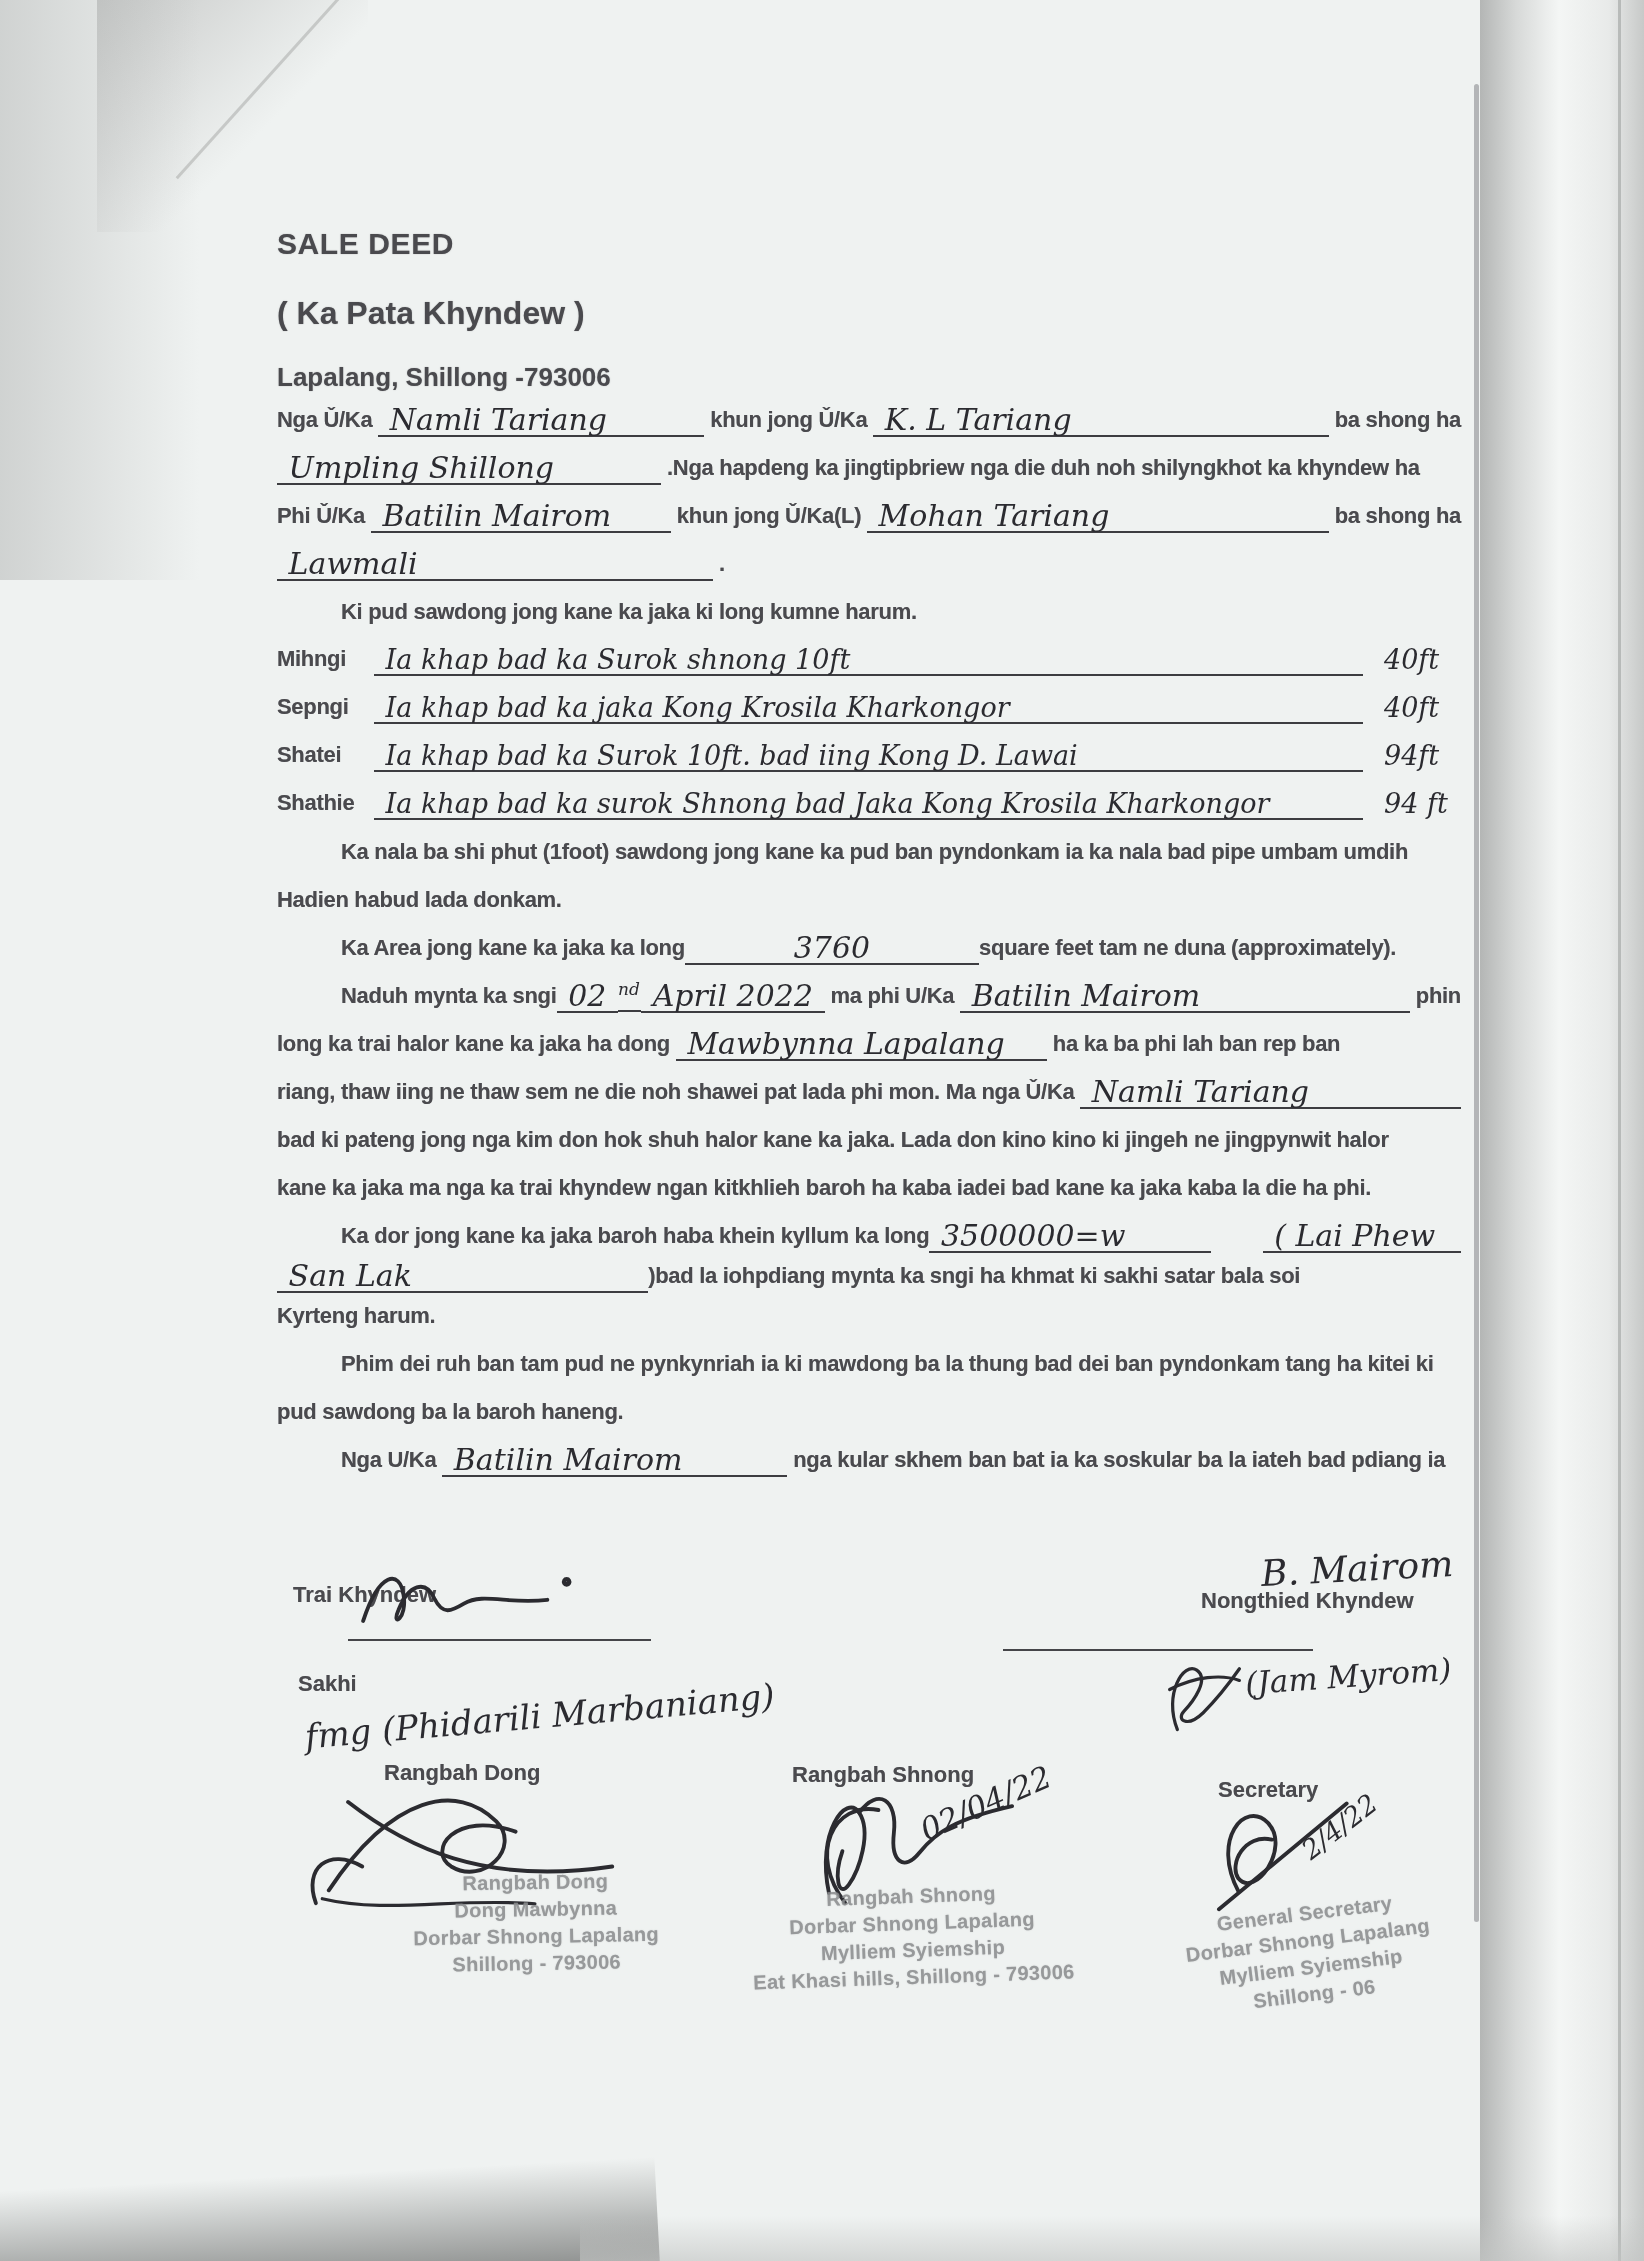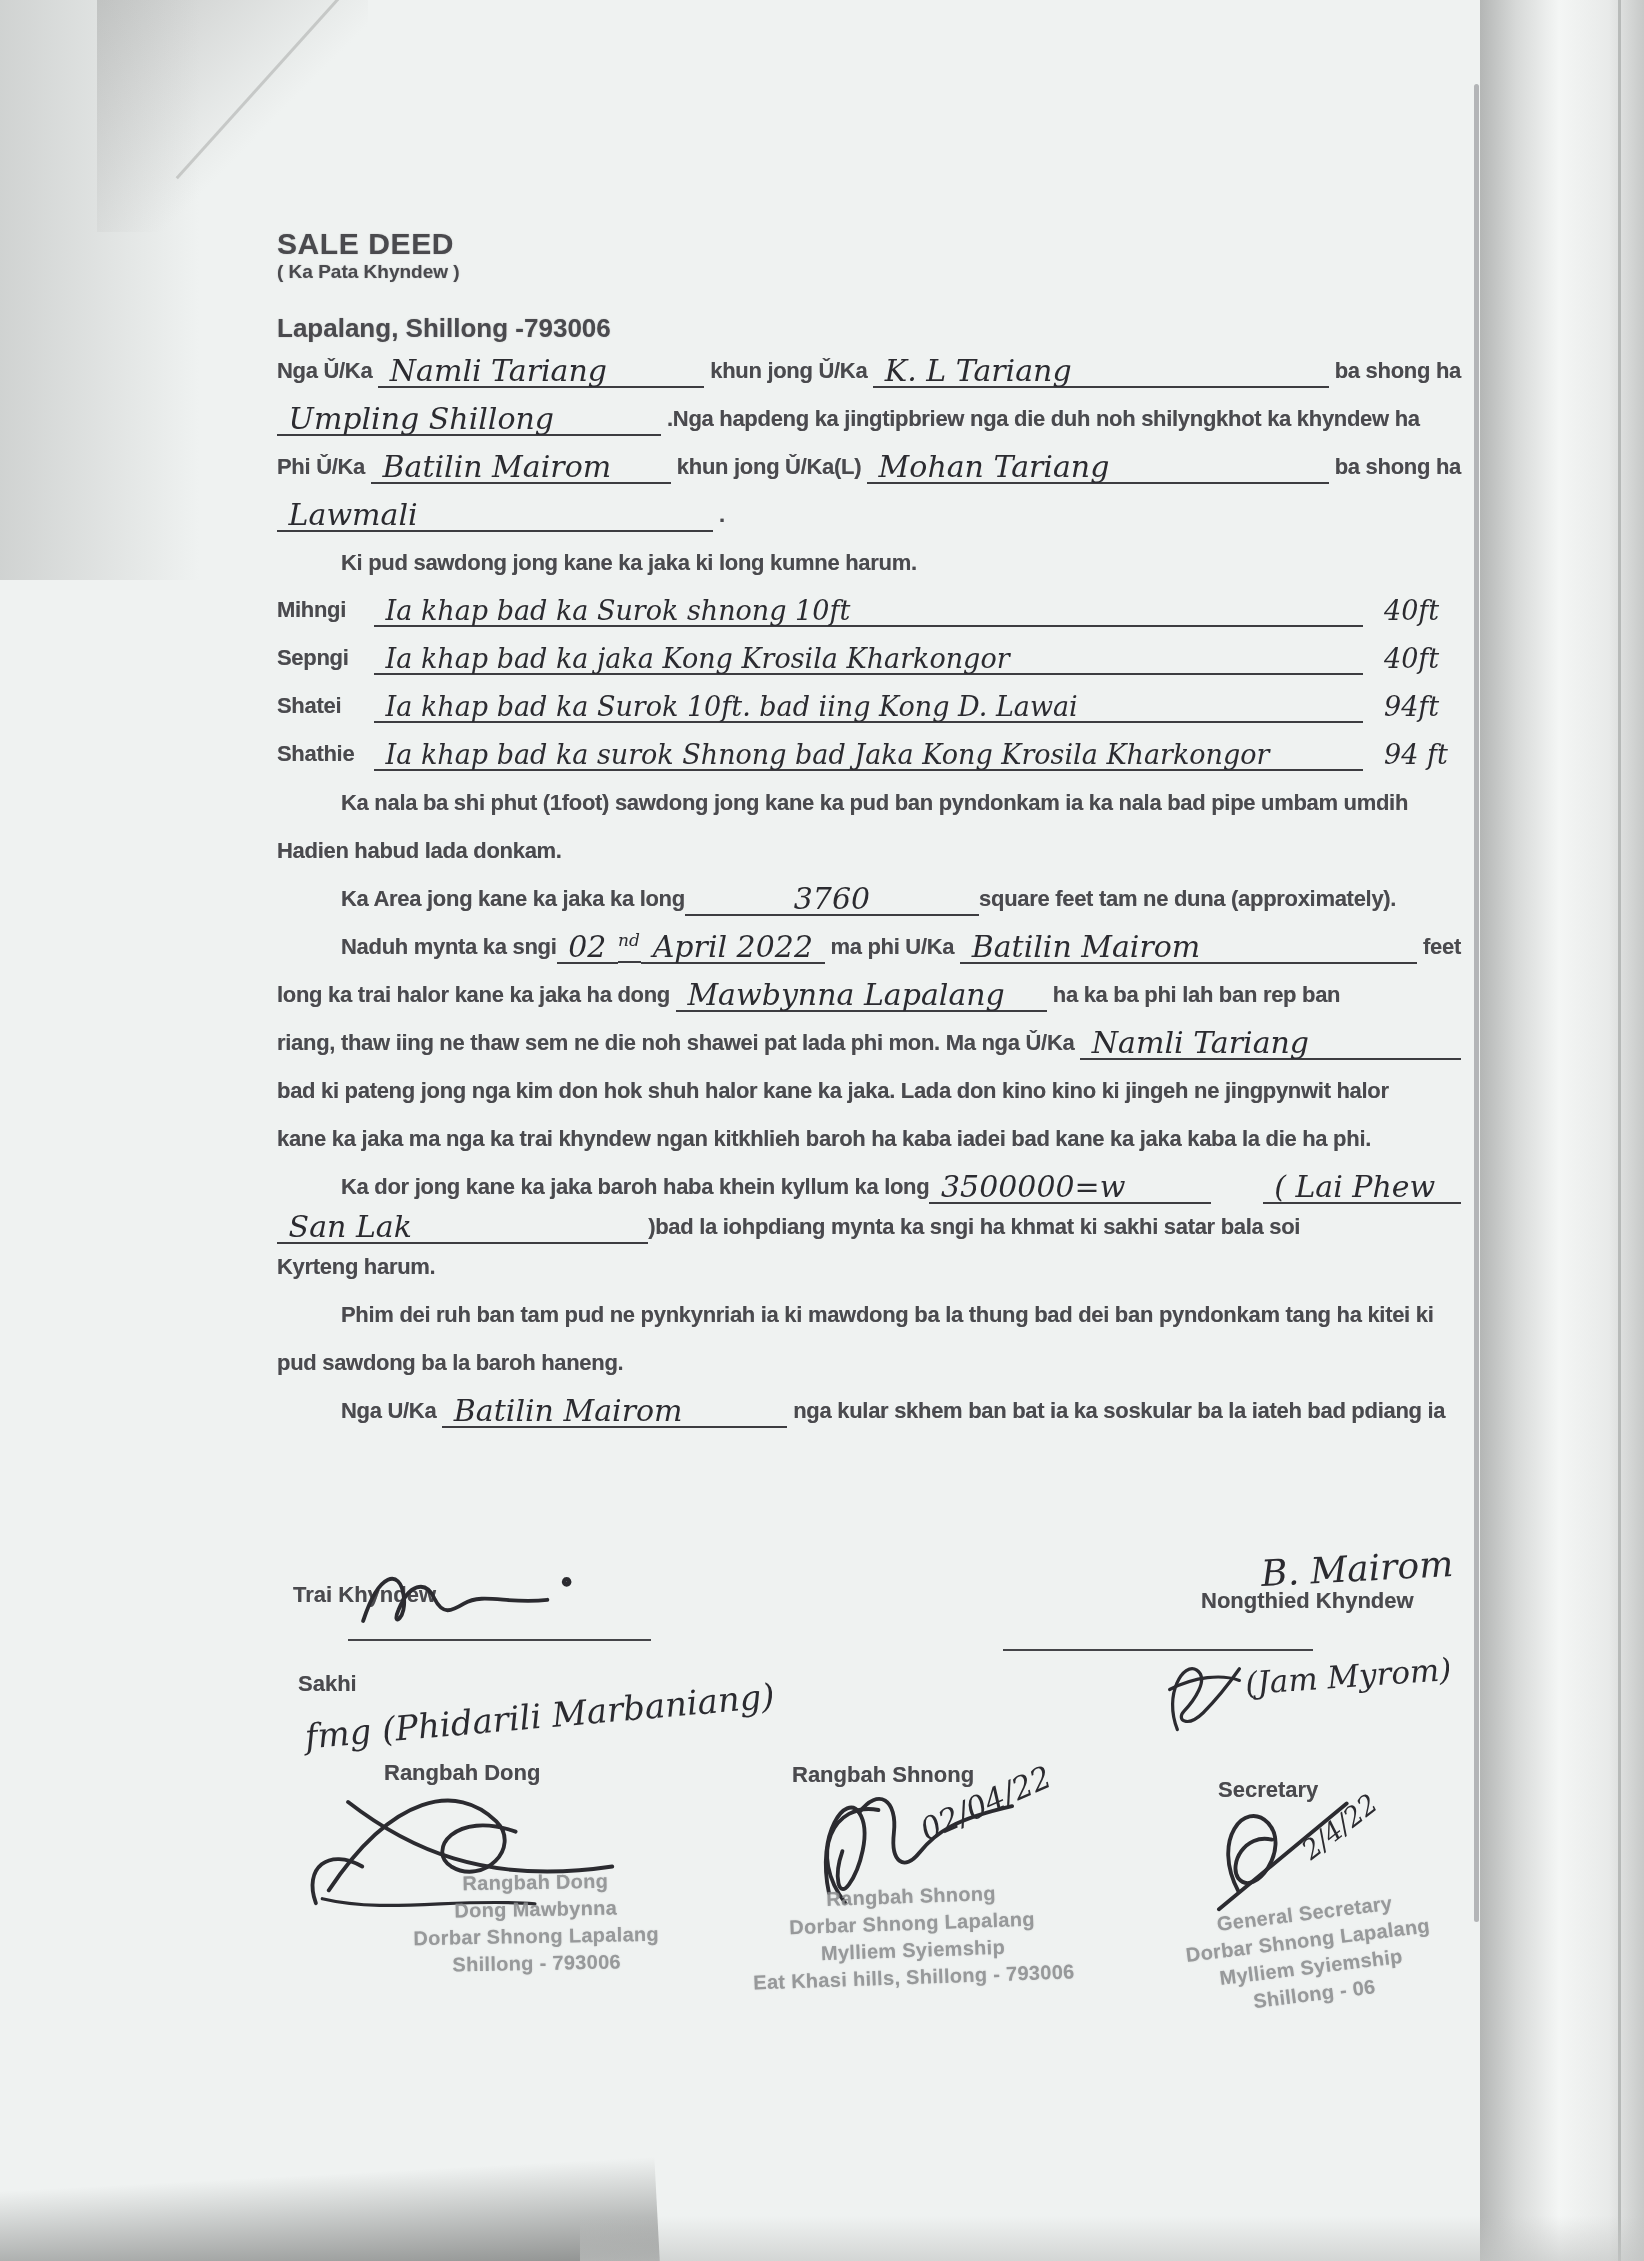--- a/index.html
+++ b/index.html
@@ -51,21 +51,21 @@
   .doc{
     position:absolute;left:277px;top:227px;width:1184px;
     color:#47474b;
   }
   .title-block{text-align:left;}
   .doc-title{
     font-size:30px;font-weight:700;letter-spacing:0.6px;
     color:#4a4a4e;text-shadow:0 0 1.3px rgba(74,74,78,.4);
   }
   .doc-subtitle{
-    font-size:19px;font-weight:700;
+    font-size:32px;font-weight:700;margin-top:34px;
     color:#4a4a4e;text-shadow:0 0 1.3px rgba(74,74,78,.4);
   }
   .doc-address{
     font-size:26px;font-weight:700;margin-top:30px;
     color:#4a4a4e;text-shadow:0 0 1.3px rgba(74,74,78,.4);
   }
   .lines{margin-top:3.9px;}
   .bodyline{
     height:48px;display:flex;align-items:center;white-space:nowrap;
   }
@@ -186,21 +186,21 @@
           <span class="hand ul" style="min-width: 271px; text-align: center;">3760</span>
           <span class="print">square feet tam ne duna (approximately).</span>
         </div>
         <div class="bodyline ind">
           <span class="print">Naduh mynta ka sngi</span>
           <span class="hand ul">02</span>
           <span class="hand ul sup">nd</span>
           <span class="hand ul">April  2022</span>
           <span class="print"> ma phi U/Ka </span>
           <span class="hand ul" style="flex-grow: 1;">Batilin  Mairom</span>
-          <span class="print"> feet</span>
+          <span class="print"> phin</span>
         </div>
         <div class="bodyline">
           <span class="print">long ka trai halor kane ka jaka ha dong </span>
           <span class="hand ul" style="min-width: 348px;">Mawbynna  Lapalang</span>
           <span class="print"> ha ka ba phi lah ban rep ban</span>
         </div>
         <div class="bodyline">
           <span class="print">riang, thaw iing ne thaw sem ne die noh shawei pat lada phi mon. Ma nga Ǔ/Ka </span>
           <span class="hand ul" style="flex-grow: 1;">Namli  Tariang</span>
         </div>

